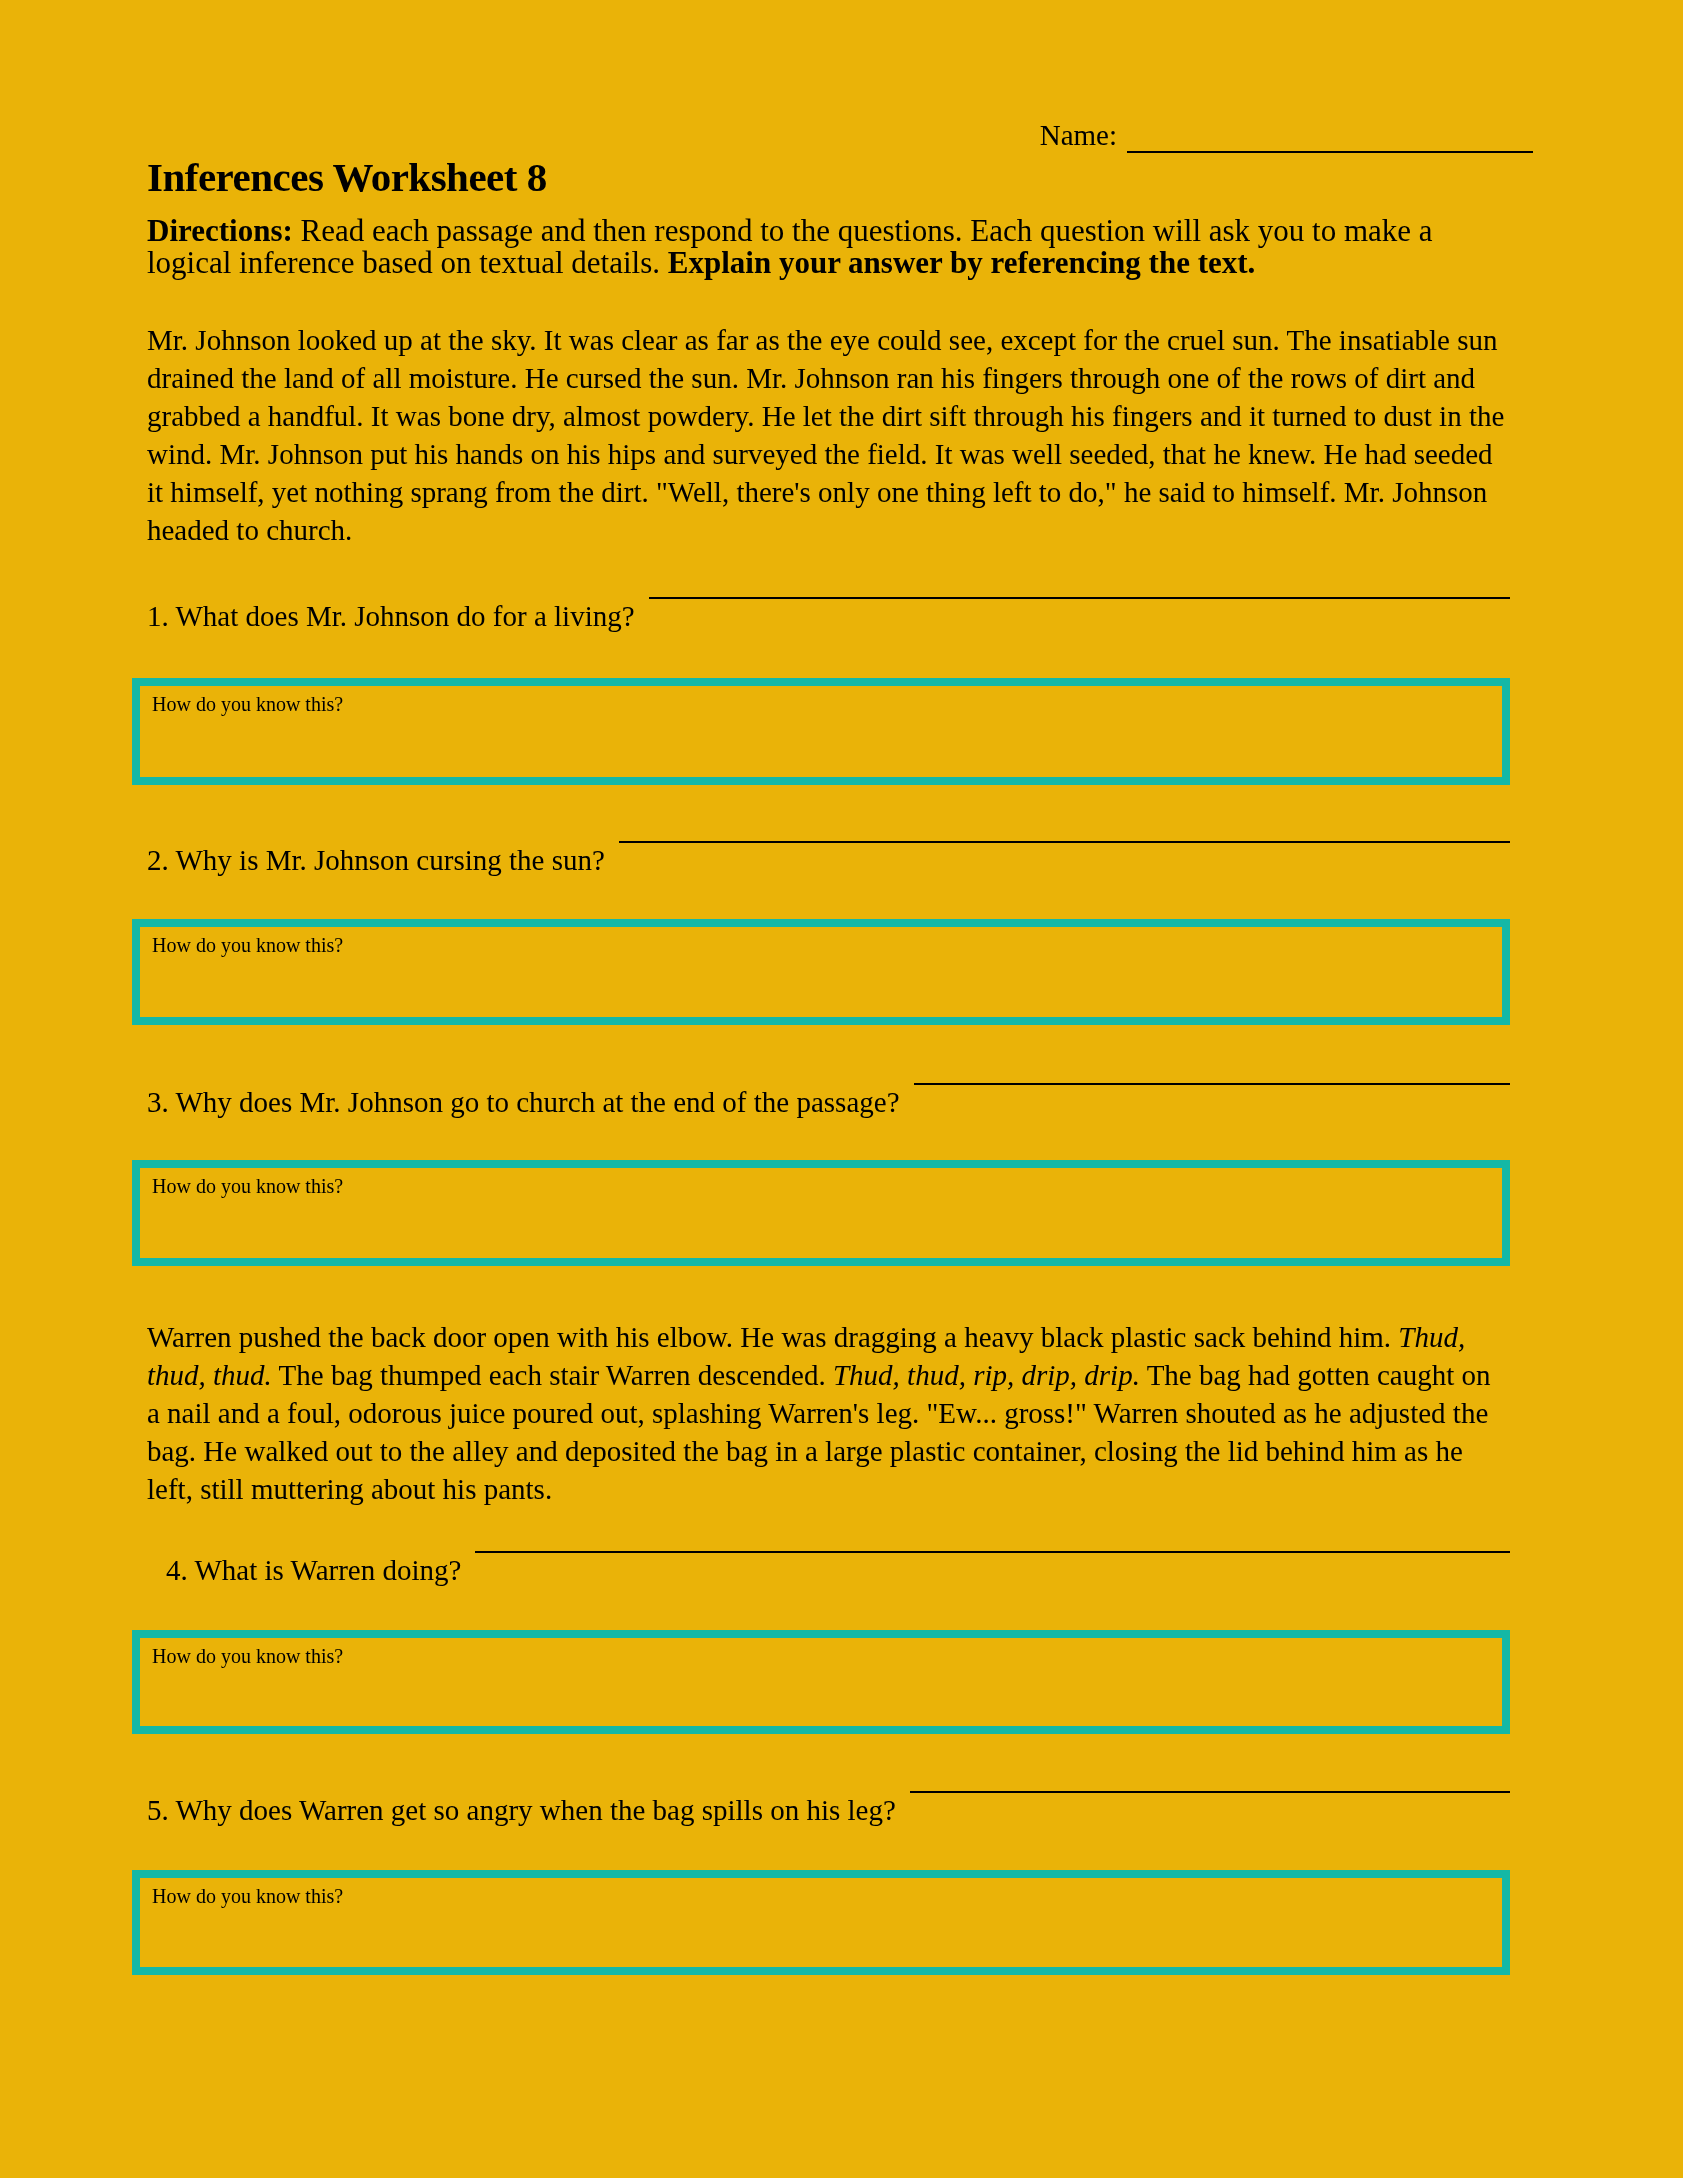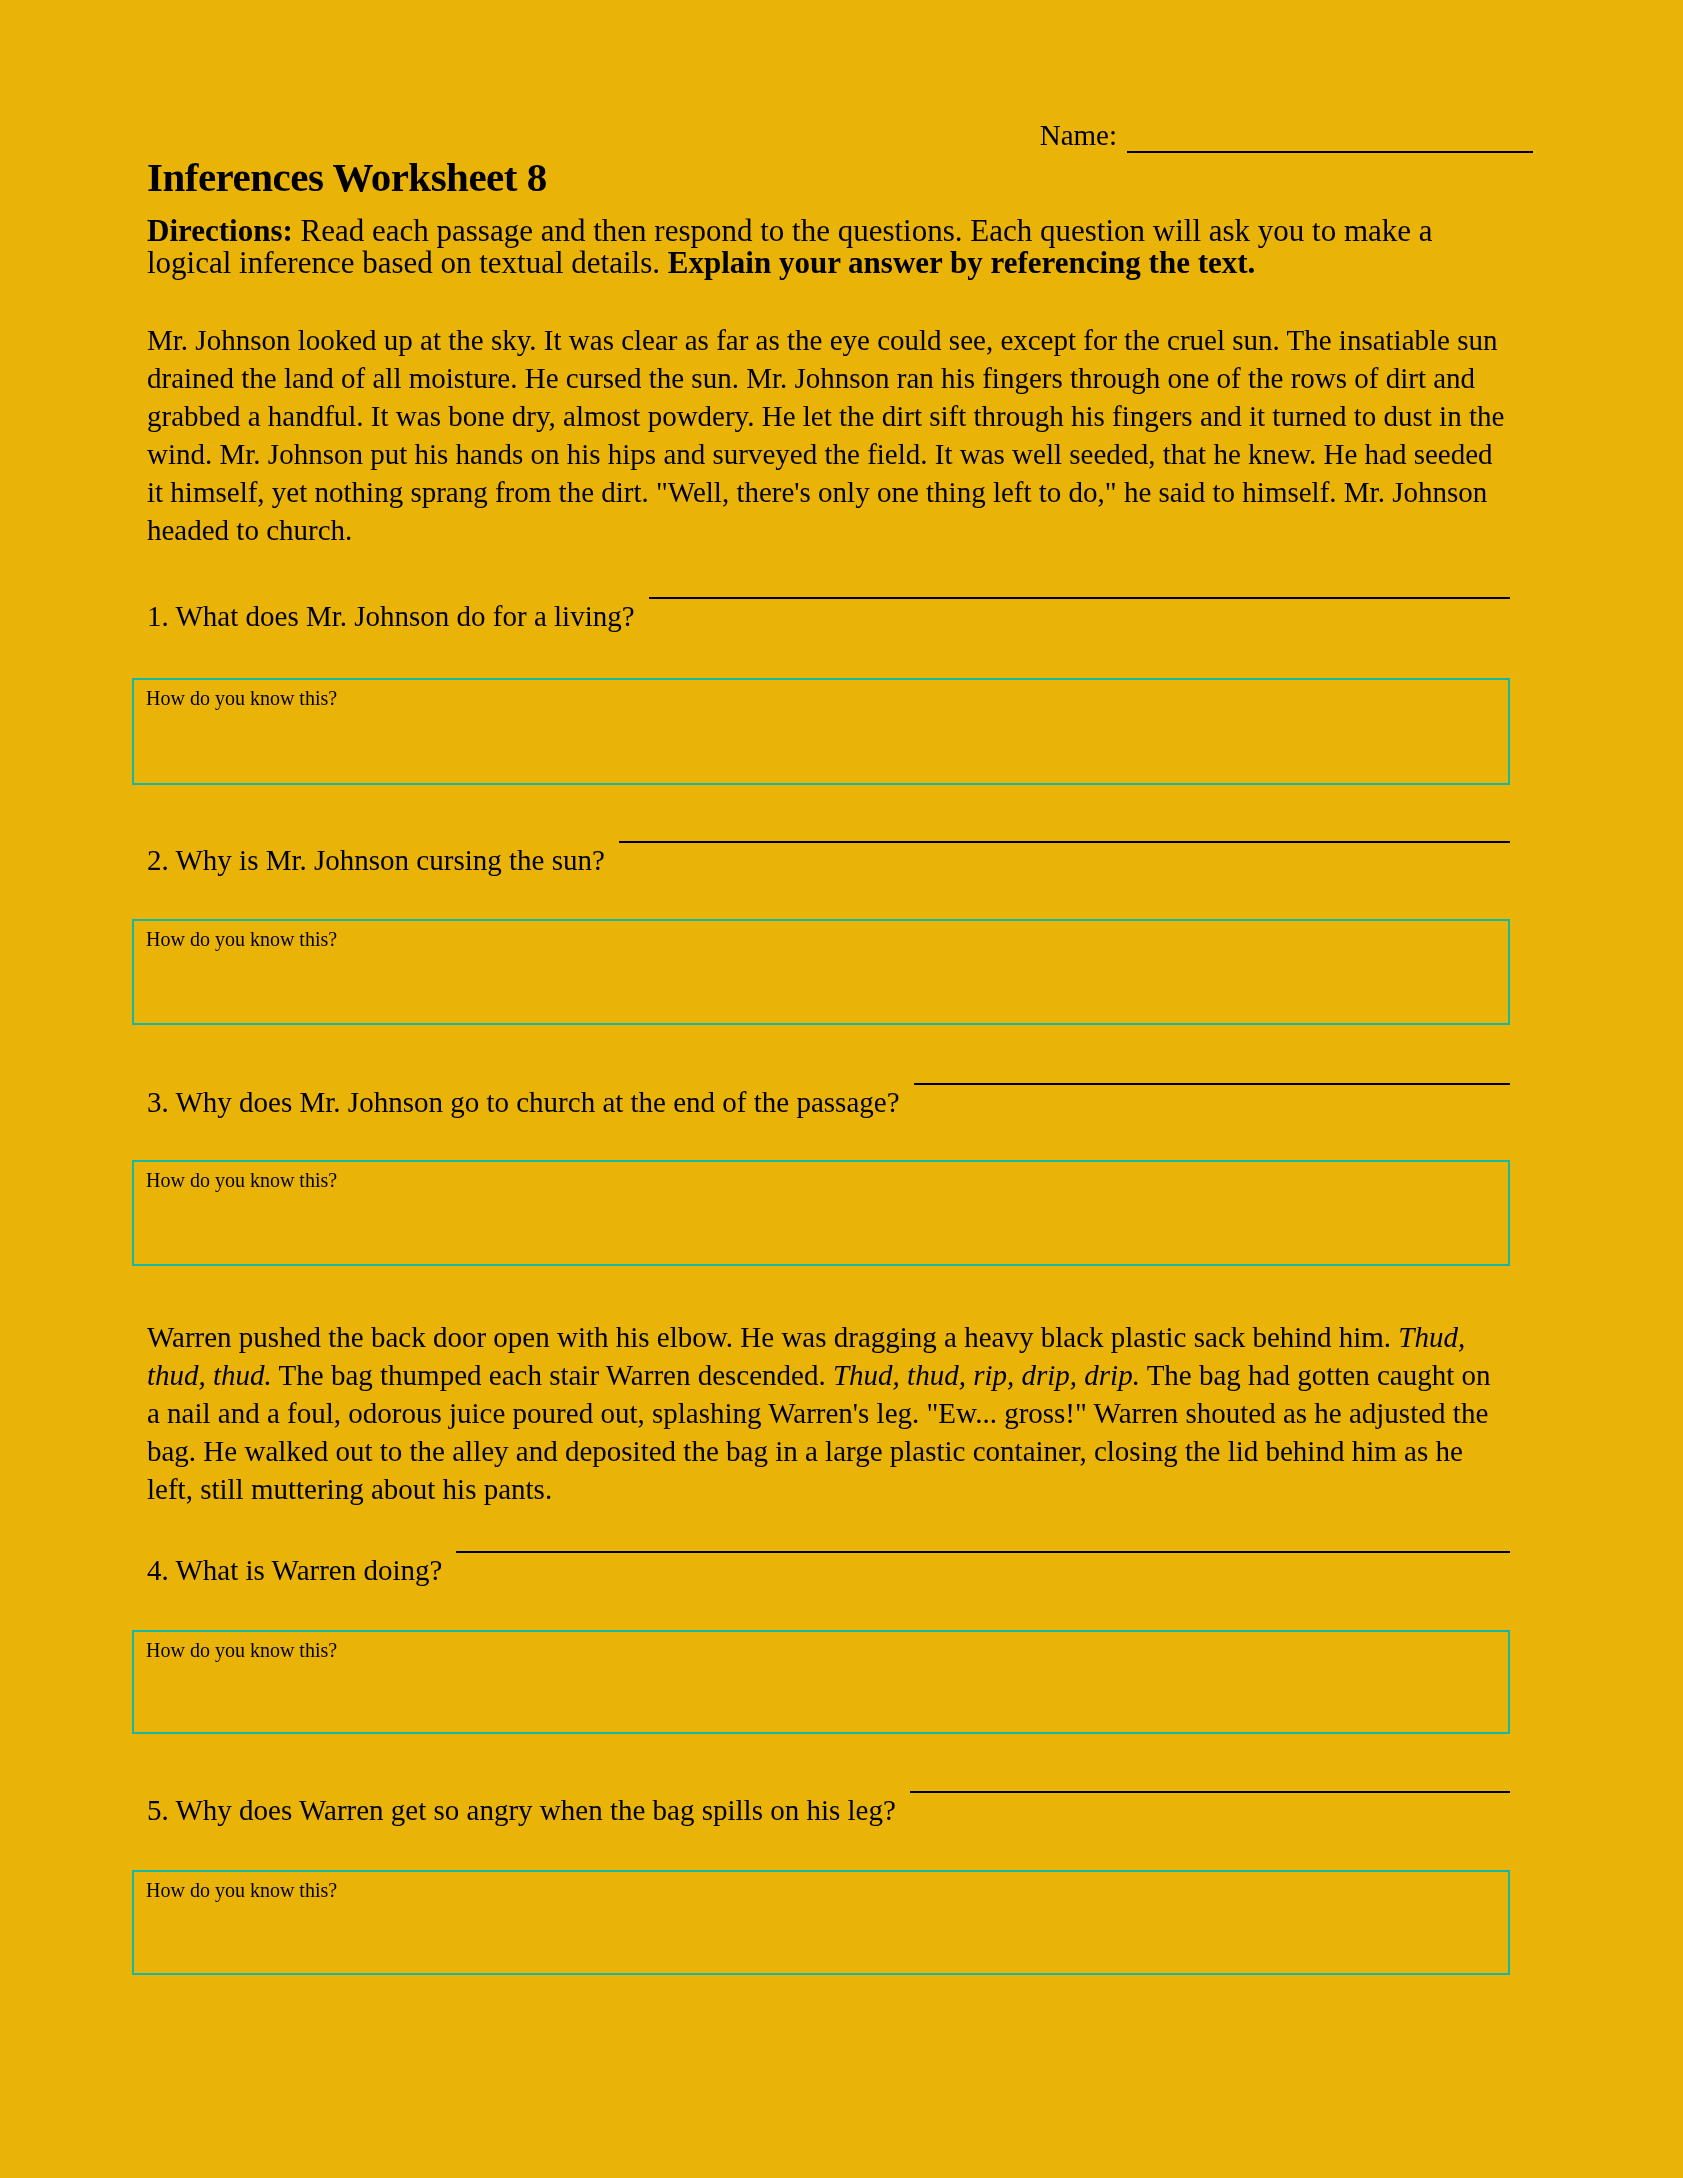--- a/index.html
+++ b/index.html
@@ -66,26 +66,26 @@
     flex: 1 1 auto;
     border-bottom: 2px solid #000;
     margin-left: 14px;
     margin-bottom: 5px;
     min-width: 119px;
     height: 1px;
   }
   .q1 { margin-top: 48px; }
   .q2 { margin-top: 56px; }
   .q3 { margin-top: 58px; }
-  .q4 { margin-top: 43px; }
+  .q4 { margin-top: 43px; margin-left: 19px; }
   .q5 { margin-top: 57px; }
   
   .answer-box {
     margin-left: -15px;
-    border: 2px solid #14b8a6;
+    border: 8px solid #14b8a6;
     padding: 6px 12px;
   }
   .answer-box .box-label {
     font-size: 20px;
     line-height: 24px;
   }
   .box1 { margin-top: 43px; height: 107px; }
   .box2 { margin-top: 40px; height: 106px; }
   .box3 { margin-top: 39px; height: 106px; }
   .box4 { margin-top: 41px; height: 104px; }

